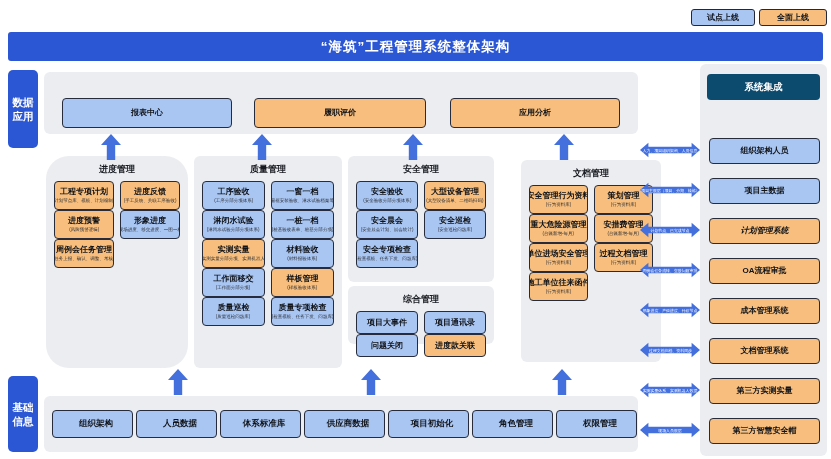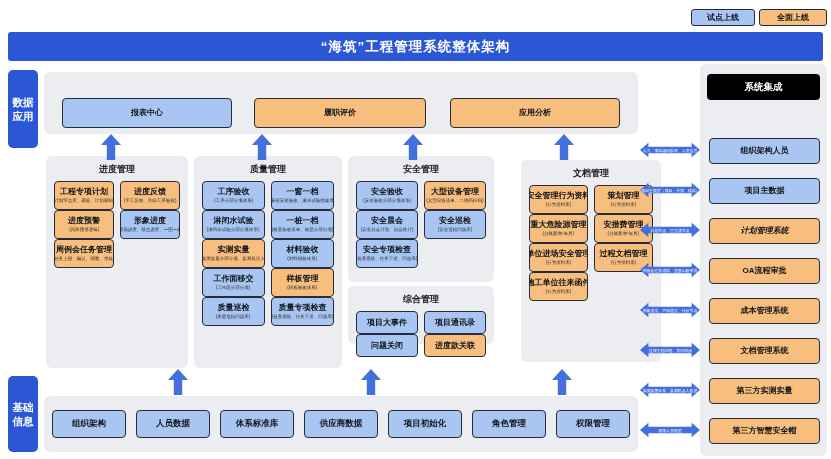--- a/index.html
+++ b/index.html
@@ -20,27 +20,27 @@
 
   .box{border:1px solid #262c3c;border-radius:4px;display:flex;flex-direction:column;
        align-items:center;justify-content:center;text-align:center;overflow:hidden;}
   .blue{background:#a9c6f3;} .orange{background:#f7be7d;}
   .box-label{font-size:8px;font-weight:bold;color:#101318;line-height:1.15;white-space:nowrap;text-align:center;}
   .box-sub{font-size:5.5px;color:#2a2d33;white-space:nowrap;transform:scale(.82);}
   .panel-grid .box{height:27px;}
   .panel-grid.nosub .box{height:21px;}
 
   .absbox{position:absolute;height:28px;}
-  .fbox{position:absolute;height:26px;font-size:8.5px;}
+  .fbox{position:absolute;height:26px;font-size:8.5px;padding-left:7px;}
   .fbox .box-label{font-size:8.5px;}
 
   .uparrow{position:absolute;width:20px;height:26px;background:#4470dd;z-index:5;
            clip-path:polygon(50% 0,100% 42%,71% 42%,71% 100%,29% 100%,29% 42%,0 42%);}
 
-  .int-header{position:absolute;left:707px;width:113px;height:26px;background:#000000;border-radius:4px;
+  .int-header{position:absolute;left:707px;width:113px;height:26px;background:#0c4a6e;border-radius:4px;
            color:#fff;font-size:9.5px;font-weight:bold;display:flex;align-items:center;justify-content:center;}
   .int-item{position:absolute;left:709px;width:109px;height:24px;}
 
   .connector{position:absolute;left:640px;width:60px;height:16px;background:#4470dd;z-index:4;
            clip-path:polygon(0 50%,14% 4%,14% 29%,86% 29%,86% 4%,100% 50%,86% 96%,86% 71%,14% 71%,14% 96%);
            display:flex;align-items:center;justify-content:center;}
   .connector span{color:#fff;font-size:5px;white-space:nowrap;transform:scale(.78);}
 </style>
 </head>
 <body>
@@ -69,21 +69,21 @@
     <div class="box orange absbox" style="left:406px;top:26px;width:168px;">
         <div class="box-label">应用分析</div>
       </div>
   </div>
 
   <div class="uparrow" style="left:101px;top:134px;"></div>
   <div class="uparrow" style="left:252px;top:134px;"></div>
   <div class="uparrow" style="left:403px;top:134px;"></div>
   <div class="uparrow" style="left:554px;top:134px;"></div>
 
-  <div class="panel" style="left:46px;top:156px;width:142px;height:212px;">
+  <div class="panel" style="left:46px;top:156px;width:142px;height:212px;border-radius:23px;">
     <div class="panel-title">进度管理</div>
     <div class="panel-grid">
       <div class="box orange">
           <div class="box-label">工程专项计划</div>
           <div class="box-sub">(计划节点库、模板、计划编制)</div>
         </div>
       <div class="box orange">
           <div class="box-label">进度反馈</div>
           <div class="box-sub">(手工反馈、关联工序验收)</div>
         </div>

